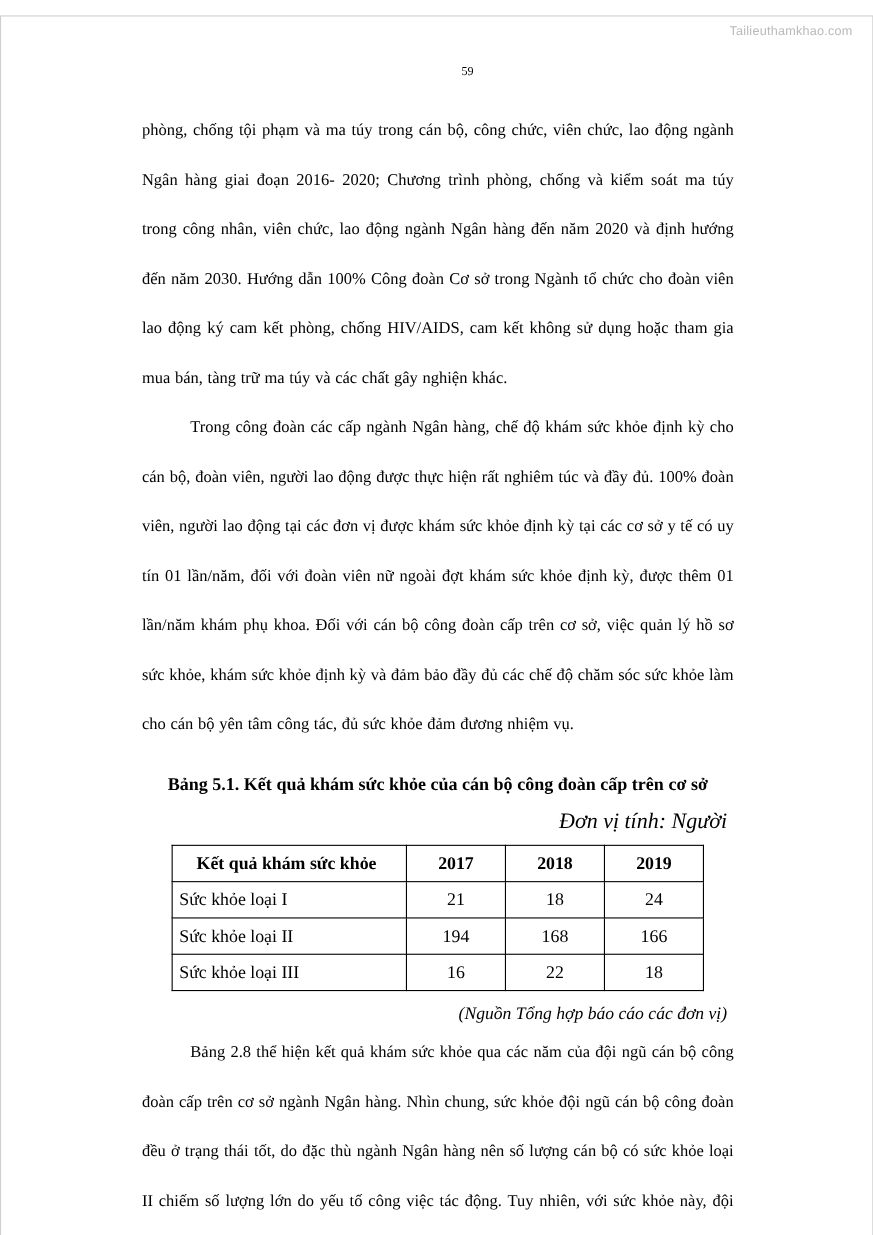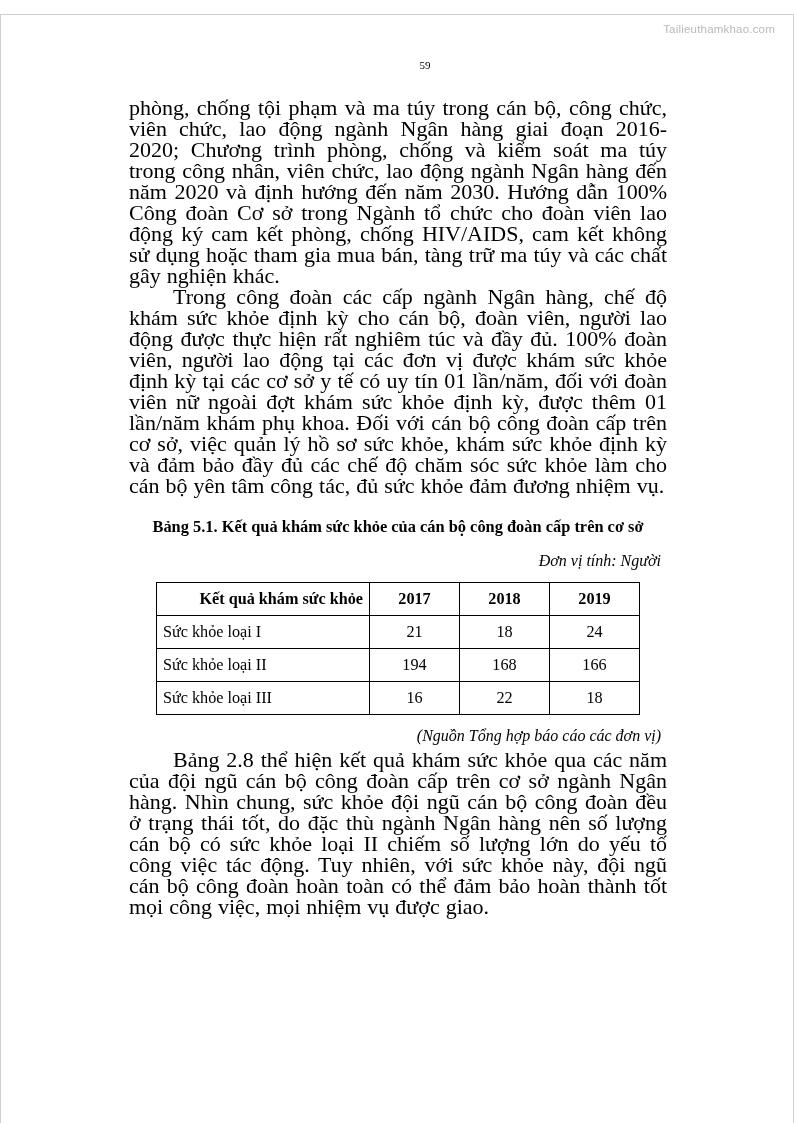--- a/index.html
+++ b/index.html
@@ -45,40 +45,40 @@
     padding-left: 27px;
   }
   .content {
     position: absolute;
     left: 128px;
     top: 82px;
     width: 538px;
   }
   p.body-text {
     margin: 0;
-    font-size: 22px;
-    line-height: 21px;
+    font-size: 15px;
+    line-height: 45px;
     text-align: justify;
     text-justify: inter-word;
     word-spacing: 0.5px;
   }
   p.indent {
     text-indent: 44px;
   }
   .table-caption {
     margin-top: 16px;
     margin-bottom: 0;
     font-size: 16.4px;
     font-weight: bold;
     text-align: center;
     line-height: 30px;
   }
   .unit-note {
     margin: 6px 0 0 0;
-    font-size: 16px;
+    font-size: 20px;
     font-style: italic;
     text-align: right;
     padding-right: 6px;
     line-height: 26px;
   }
   table.data-table {
     border-collapse: collapse;
     margin: 8px auto 0 auto;
     width: 483px;
     table-layout: fixed;
@@ -88,21 +88,21 @@
     border: 1px solid #000000;
     font-size: 16.2px;
     height: 32px;
     padding: 0 6px;
   }
   table.data-table th {
     font-weight: bold;
     text-align: center;
   }
   table.data-table th.head-label {
-    text-align: right;
+    text-align: center;
     padding-left: 1px;
   }
   table.data-table td.row-label {
     text-align: left;
   }
   table.data-table td.num {
     text-align: center;
   }
   col.c0 { width: 213px; }
   col.c1 { width: 90px; }

